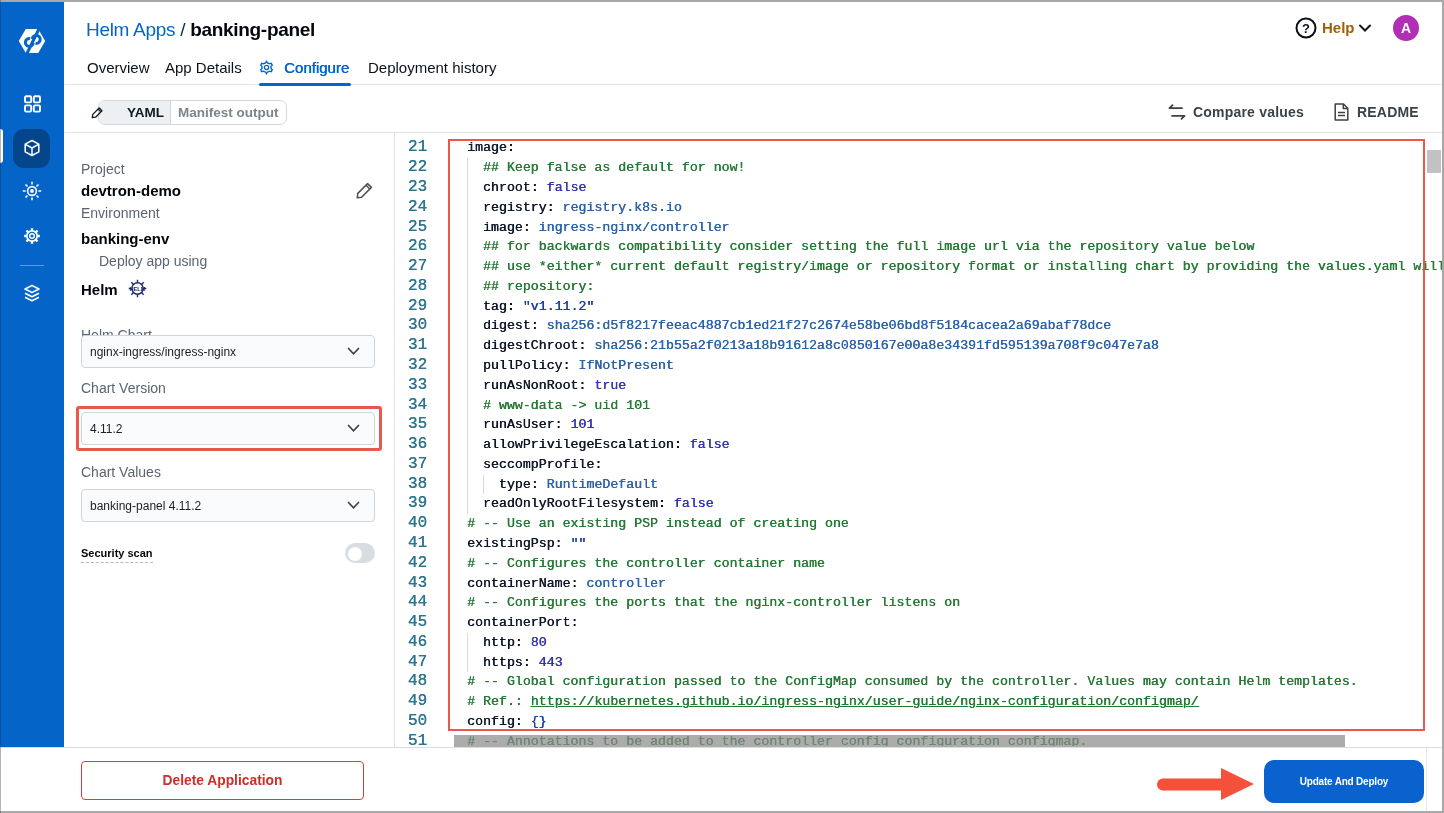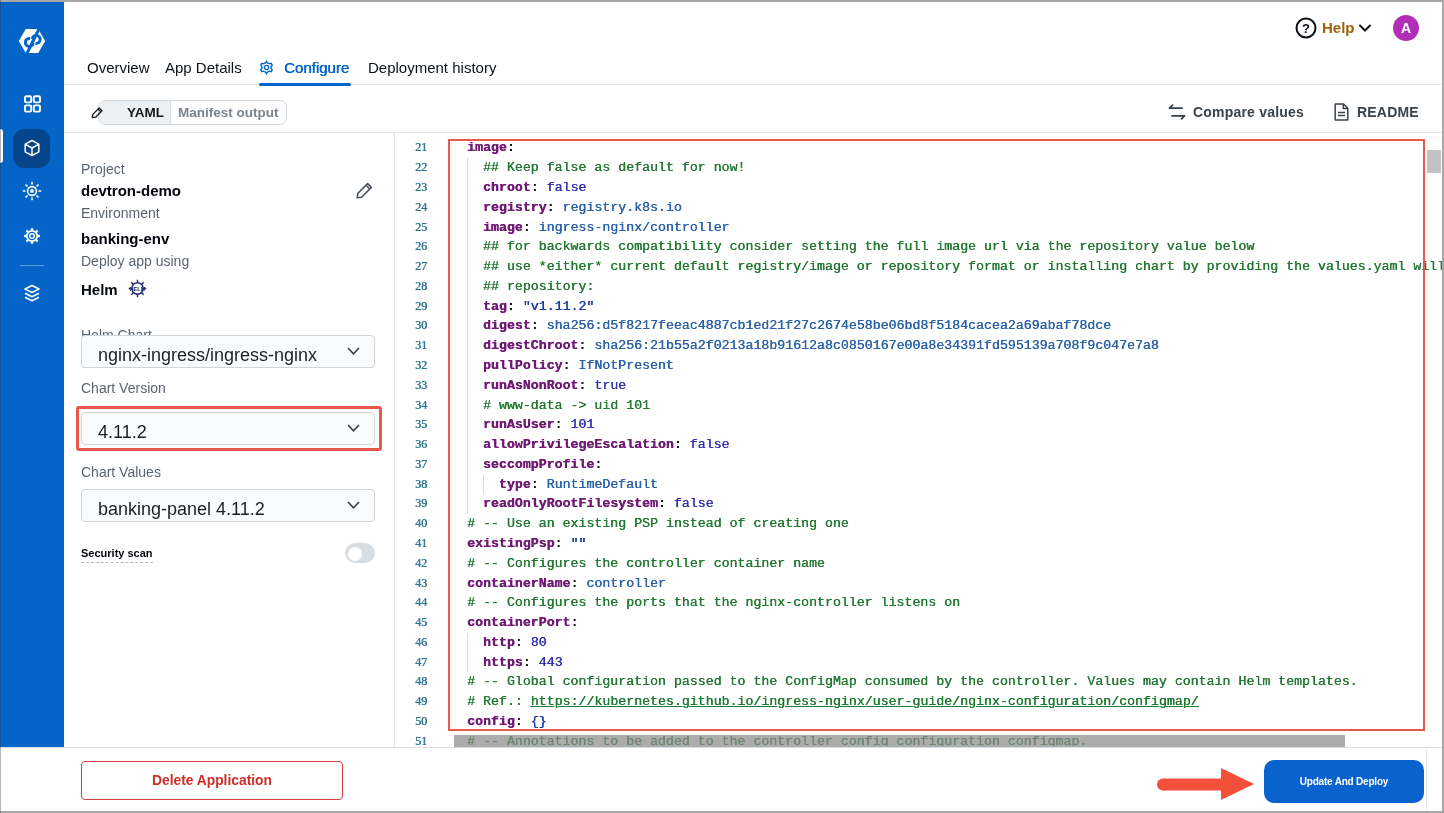--- a/index.html
+++ b/index.html
@@ -23,38 +23,38 @@
   #segyaml { position:absolute; left:0; top:0; width:72px; height:23px; background:#EDF0F3; border-right:1px solid #d4d8dd; border-radius:6px 0 0 6px; }
   #segyaml span { position:absolute; left:28px; top:4px; font-size:13.5px; font-weight:700; color:#12181f; }
   #segmanifest { position:absolute; left:79px; top:4px; font-size:13.5px; font-weight:600; color:#7c848c; }
   #toolbarline { position:absolute; left:64px; top:132px; width:1380px; height:1px; background:#e0e4e8; }
   .toolbtn { position:absolute; top:104px; font-size:14px; font-weight:700; letter-spacing:0.2px; color:#3a424a; }
   
   #panelborder { position:absolute; left:394px; top:133px; width:1px; height:614px; background:#e0e4e8; }
   .lbl { position:absolute; left:81px; font-size:14px; color:#5a6470; }
   .val { position:absolute; left:81px; font-size:15px; font-weight:700; color:#02060c; }
   .sel { position:absolute; left:81px; width:294px; height:33px; border:1px solid #d0d5da; border-radius:4px; background:#FAFBFC; }
-  .sel { z-index:1; } .sel span { position:absolute; left:16px; top:8.5px; font-size:18px; color:#181f26; }
+  .sel { z-index:1; } .sel span { position:absolute; left:8px; top:8.5px; font-size:12px; color:#181f26; }
   #redbox1 { position:absolute; left:76px; top:406px; width:306px; height:45px; border:3px solid #e8594b; border-radius:3px; }
   
   #redbox2 { position:absolute; left:448px; top:139px; width:977px; height:592px; border:2px solid #e8594b; }
-  #lns { position:absolute; left:395px; top:138.4px; width:32px; text-align:right; font-family:Liberation Serif, serif; font-size:12px; line-height:19.78px; color:#2e758f; white-space:pre; text-shadow:0.4px 0 0 currentColor; }
+  #lns { position:absolute; left:395px; top:138.4px; width:32px; text-align:right; font-family:Liberation Mono, monospace; font-size:16px; line-height:19.78px; color:#2e758f; white-space:pre; text-shadow:0.4px 0 0 currentColor; }
   #code { position:absolute; left:467px; top:138.4px; width:977px; height:608px; font-family:"Liberation Mono", monospace; font-size:13.25px; line-height:19.78px; white-space:pre; overflow:hidden; color:#111; text-shadow:0.4px 0 0 currentColor; }
-  #code .k { color:#701a75;font-weight:bold; }
+  #code .k { color:#0f172a; }
   #code .c { color:#257a35; }
   #code .v { color:#2c63a8; }
   #code .b { color:#3434b0; }
   #code .s { color:#1f41a5; }
   #code .lnk { color:#1f7a33; text-decoration:underline; }
   .guide { position:absolute; width:1px; background:#d9d9d9; }
   #vthumb { position:absolute; left:1427px; top:150px; width:14px; height:23px; background:#c2c2c2; }
   #hthumb { position:absolute; left:454px; top:734.5px; width:891px; height:12.5px; background:rgba(140,140,140,0.72); }
   
   #footer { position:absolute; left:0px; top:747px; width:1444px; height:63px; background:#fff; border-top:1px solid #d9dde1; }
-  #delbtn { position:absolute; left:81px; top:13px; width:262px; height:39px; border:1px solid #d2423a; border-radius:4px; color:#cc2e28; font-size:13.8px; font-weight:700; text-align:center; line-height:37px; }
+  #delbtn { position:absolute; left:81px; top:13px; width:283px; height:39px; border:1px solid #d2423a; border-radius:4px; color:#cc2e28; font-size:13.8px; font-weight:700; text-align:center; line-height:37px; }
   #depbtn { position:absolute; left:1264px; top:12px; width:160px; height:43px; background:#0A62CE; border-radius:10px; color:#fff; font-size:10px; font-weight:700; letter-spacing:-0.2px; text-align:center; line-height:43px; }
   
   .frame { position:absolute; background:#a8a8a8; }
 </style>
 </head>
 <body>
 <div id="page">
   <div id="sidebar"></div>
 
   <svg class="abs" style="left:16px;top:25px;" width="32" height="32" viewBox="0 0 32 32">
@@ -106,20 +106,21 @@
   <div class="abs" style="left:1322px;top:19px;font-size:15px;font-weight:700;color:#a16207;">Help</div>
   <svg class="abs" style="left:1358px;top:23px;" width="14" height="10" viewBox="0 0 14 10" fill="none" stroke="#14181c" stroke-width="2" stroke-linecap="round">
     <path d="M2 2.5 L7 7.5 L12 2.5"></path>
   </svg>
   <div class="abs" style="left:1393px;top:15px;width:26px;height:26px;border-radius:50%;background:#b12fb5;color:#fff;font-size:14px;font-weight:700;text-align:center;line-height:27px;">A</div>
 
   <svg class="abs" style="left:259px;top:60px;" width="15" height="15" viewBox="0 0 24 24" fill="none" stroke="#0066CC" stroke-width="2.2">
     <circle cx="12" cy="12" r="3.4"></circle>
     <path d="M12 2.2 L13.6 4.8 A7.5 7.5 0 0 1 16.6 6.1 L19.6 5.4 L21.2 8.2 L19.2 10.5 A7.5 7.5 0 0 1 19.2 13.5 L21.2 15.8 L19.6 18.6 L16.6 17.9 A7.5 7.5 0 0 1 13.6 19.2 L12 21.8 L10.4 19.2 A7.5 7.5 0 0 1 7.4 17.9 L4.4 18.6 L2.8 15.8 L4.8 13.5 A7.5 7.5 0 0 1 4.8 10.5 L2.8 8.2 L4.4 5.4 L7.4 6.1 A7.5 7.5 0 0 1 10.4 4.8 Z"></path>
   </svg>
+  <div id="crumb"><span class="blue">Helm Apps</span> / <b>banking-panel</b></div>
   <div class="tab" style="left:87px;">Overview</div>
   <div class="tab" style="left:165px;">App Details</div>
   <div class="tab" style="left:284px;color:#0066CC;text-shadow:0.5px 0 0 #0066CC;">Configure</div>
   <div class="tab" style="left:368px;">Deployment history</div>
   <div id="tabline"></div>
   <div id="cfgunderline"></div>
   <div id="seggroup">
       <div id="segyaml">
         <span>YAML</span>
       </div>
@@ -167,21 +168,21 @@
       <path d="M1.5 1.5 L6.5 6.8 L11.5 1.5"></path>
     </svg>
   <svg class="abs" style="left:347px;top:501px;z-index:5;" width="13" height="9" viewBox="0 0 13 9" fill="none" stroke="#3a424a" stroke-width="1.7" stroke-linecap="round">
       <path d="M1.5 1.5 L6.5 6.8 L11.5 1.5"></path>
     </svg>
 
   <div class="abs" style="left:345px;top:543px;width:30px;height:20px;border-radius:10px;background:#d8dde2;"></div>
   <div class="abs" style="left:348px;top:547px;width:14px;height:14px;border-radius:50%;background:#fff;"></div>
   <div class="lbl" style="top:205px;">Environment</div>
   <div class="val" style="top:230px;">banking-env</div>
-  <div class="lbl" style="top:253px;">Deploy app using</div>
+  <div class="lbl" style="top:253px;margin-left:18px;">Deploy app using</div>
   <div class="val" style="top:281px;">Helm</div>
   <div class="lbl" style="top:311px;margin-top:16px;">Helm Chart</div>
   <div class="sel" style="top:335px;">
       <span>nginx-ingress/ingress-nginx</span>
     </div>
   <div class="lbl" style="top:380px;">Chart Version</div>
   <div id="redbox1"></div>
   <div class="sel" style="top:412px;">
       <span>4.11.2</span>
     </div>

